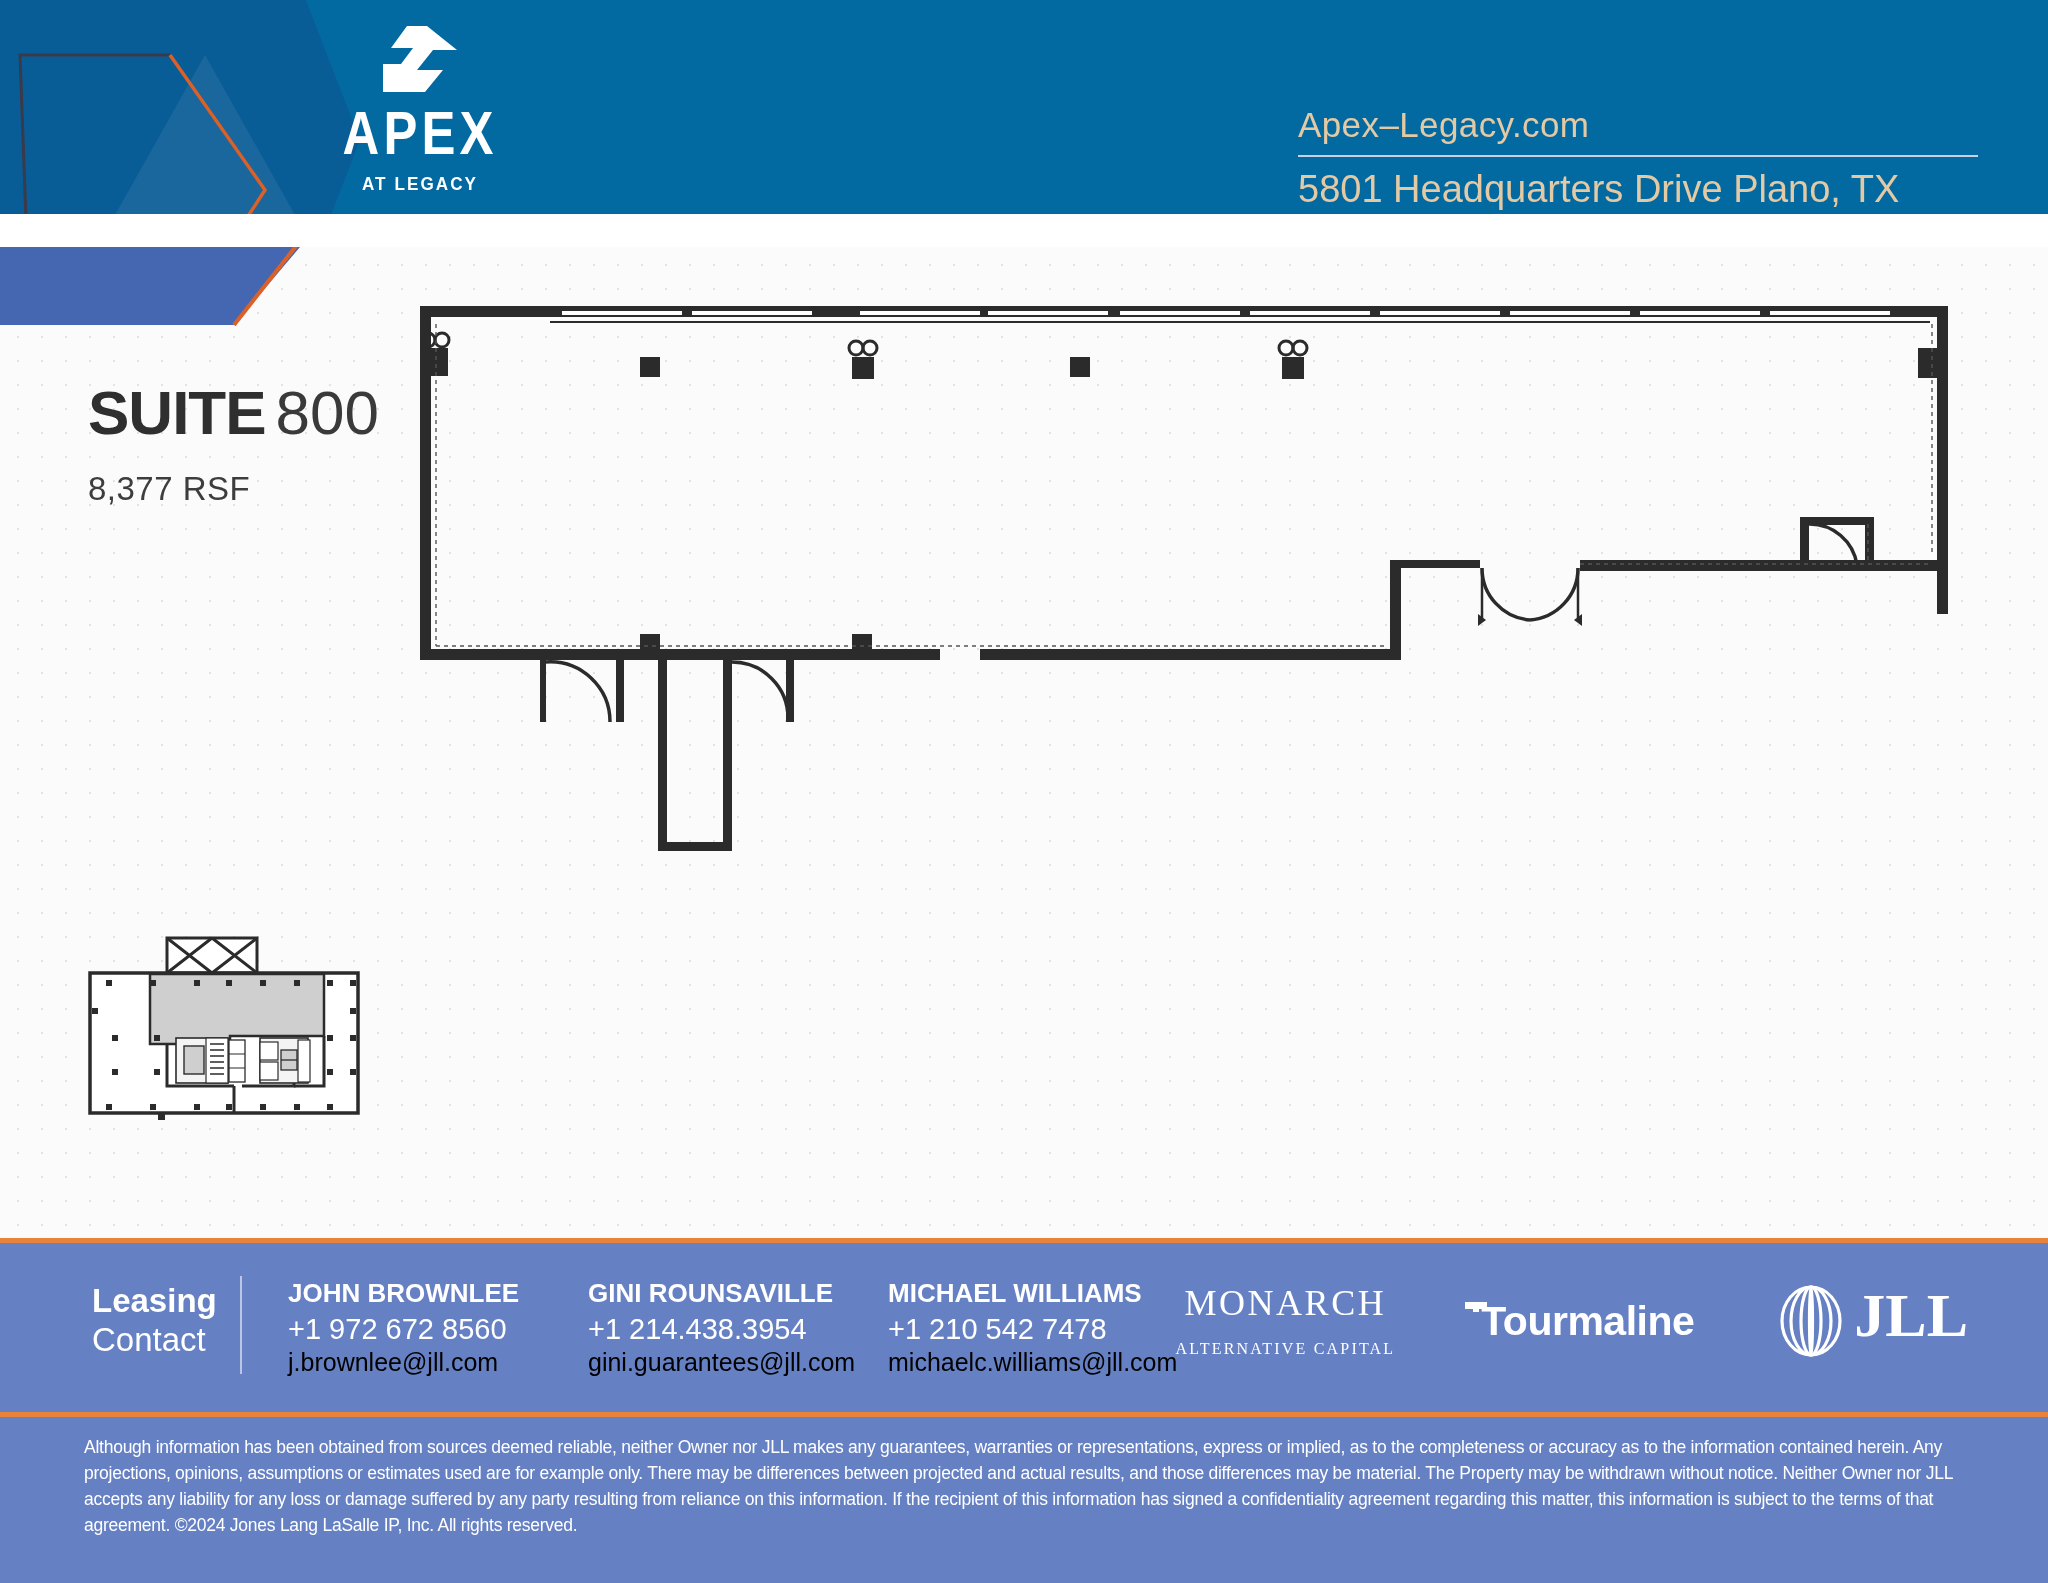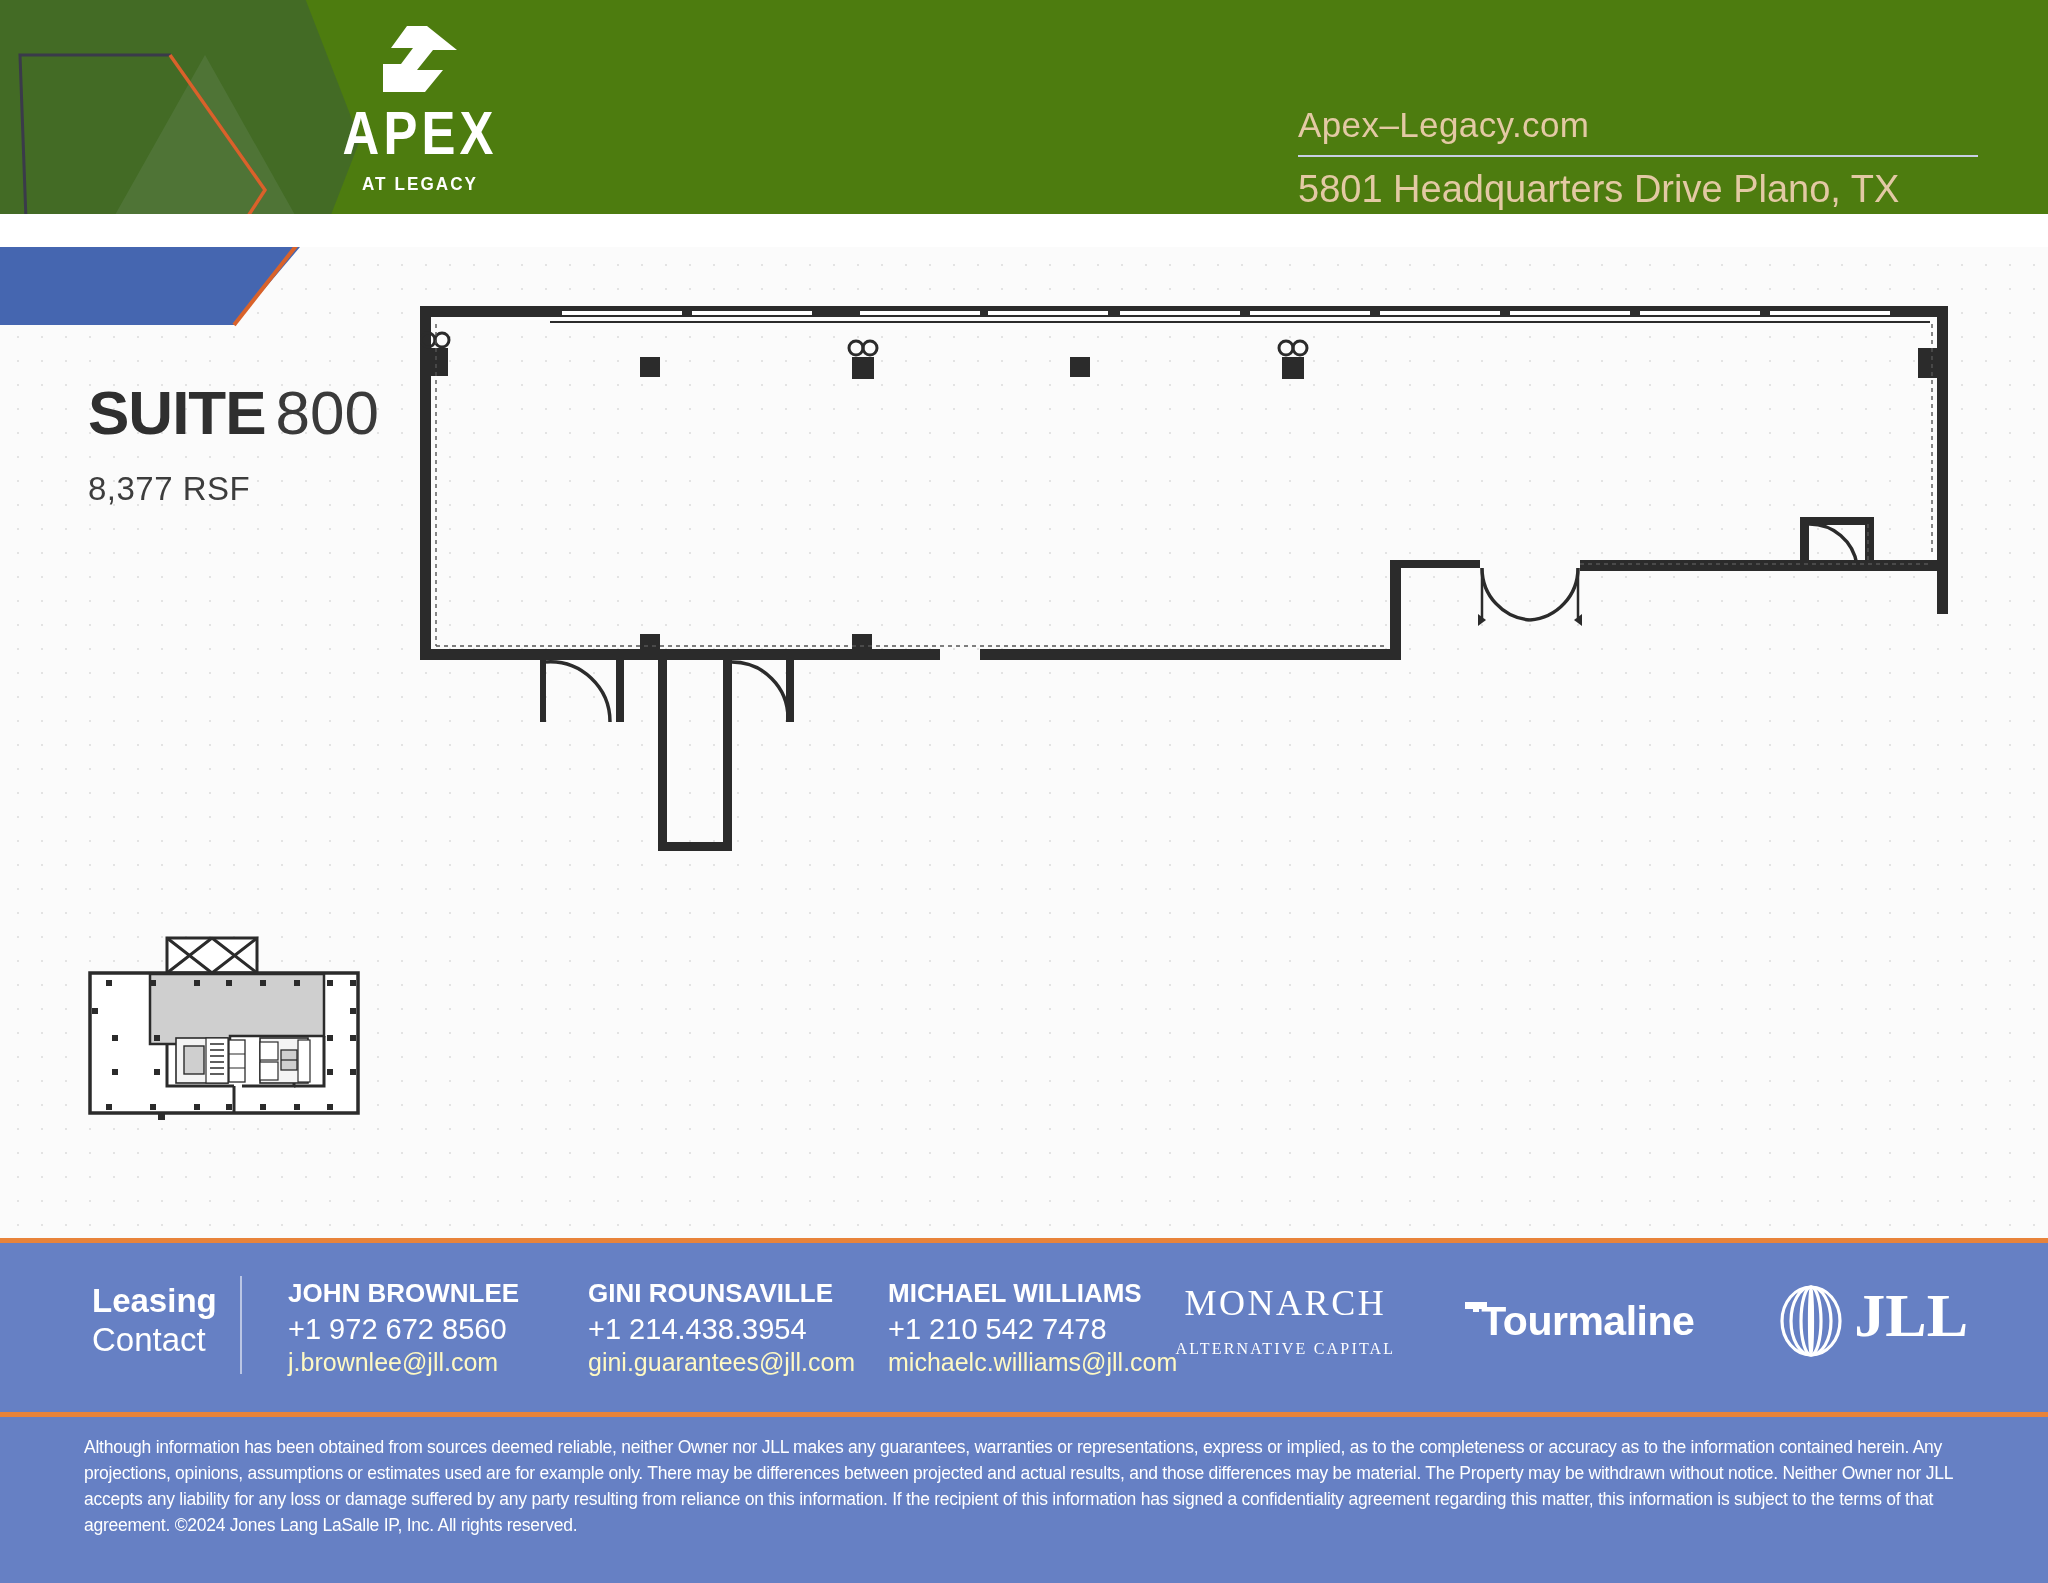--- a/index.html
+++ b/index.html
@@ -7,21 +7,21 @@
   body {
     font-family:"Liberation Sans", sans-serif;
     background:#ffffff;
     position:relative;
     overflow:hidden;
   }
 
   
   .header {
     position:absolute; left:0; top:0; width:2048px; height:214px;
-    background:#4d7c0f;
+    background:#0369a1;
     overflow:hidden;
   }
   .hdr-pale-tri {
     position:absolute; left:70px; top:55px;
     width:0; height:0;
     border-left:135px solid transparent;
     border-right:135px solid transparent;
     border-bottom:240px solid rgba(255,255,255,0.09);
   }
   .hdr-hex {
@@ -121,21 +121,21 @@
   .contact { width:300px; }
   .contact.wide { width:308px; }
   .contact-name {
     color:#ffffff; font-size:26px; font-weight:bold; letter-spacing:0px;
     line-height:34px; white-space:nowrap;
   }
   .contact-phone {
     color:#ffffff; font-size:29px; font-weight:300; line-height:33px; margin-top:3px;
   }
   .contact-email {
-    color:#fef9c3; font-size:25px; font-weight:300; line-height:33px;
+    color:#000000; font-size:25px; font-weight:300; line-height:33px;
   }
   .logos { position:absolute; right:80px; top:46px; display:flex; align-items:center; gap:80px; }
   .monarch { text-align:center; color:#ffffff; font-family:"Liberation Serif", serif; }
   .monarch-1 { font-size:36px; letter-spacing:2.5px; line-height:38px; }
   .monarch-2 { font-size:16px; letter-spacing:2.2px; margin-top:18px; }
   .tourmaline {
     color:#ffffff; font-size:41px; font-weight:bold; letter-spacing:-0.5px;
     position:relative; padding-left:6px;
   }
   .jll-wrap { display:flex; align-items:flex-start; gap:6px; }

